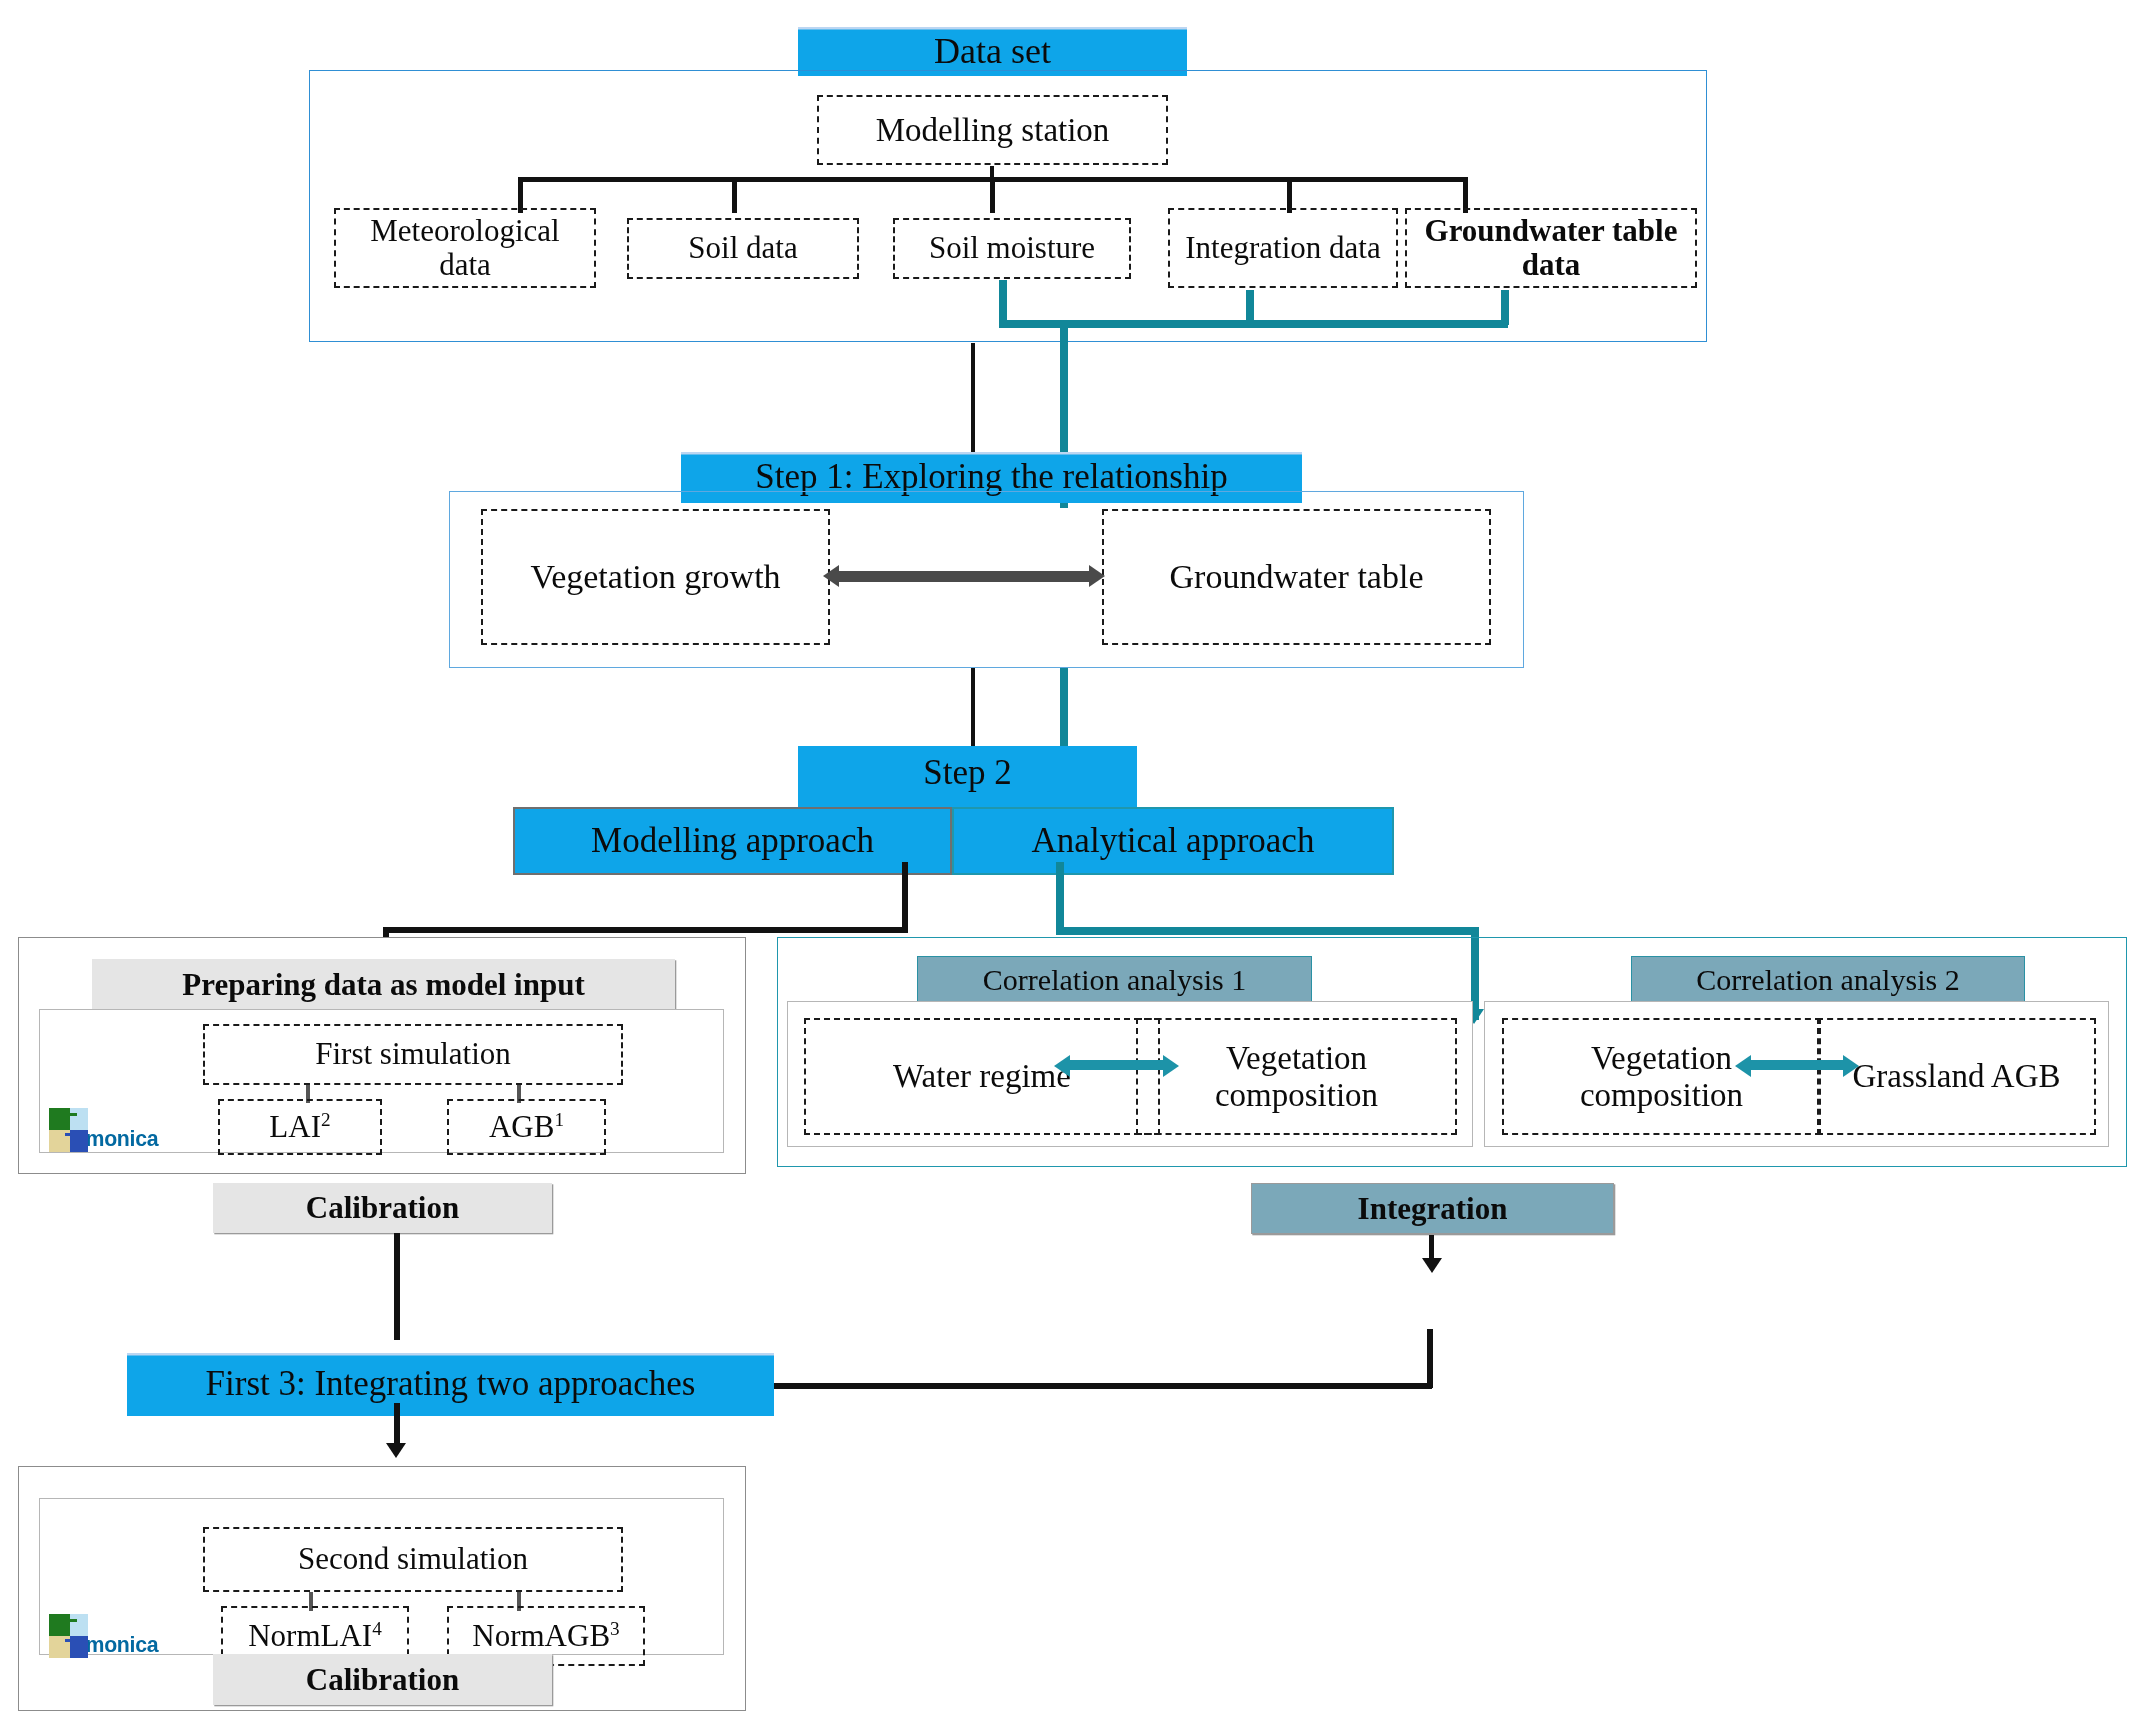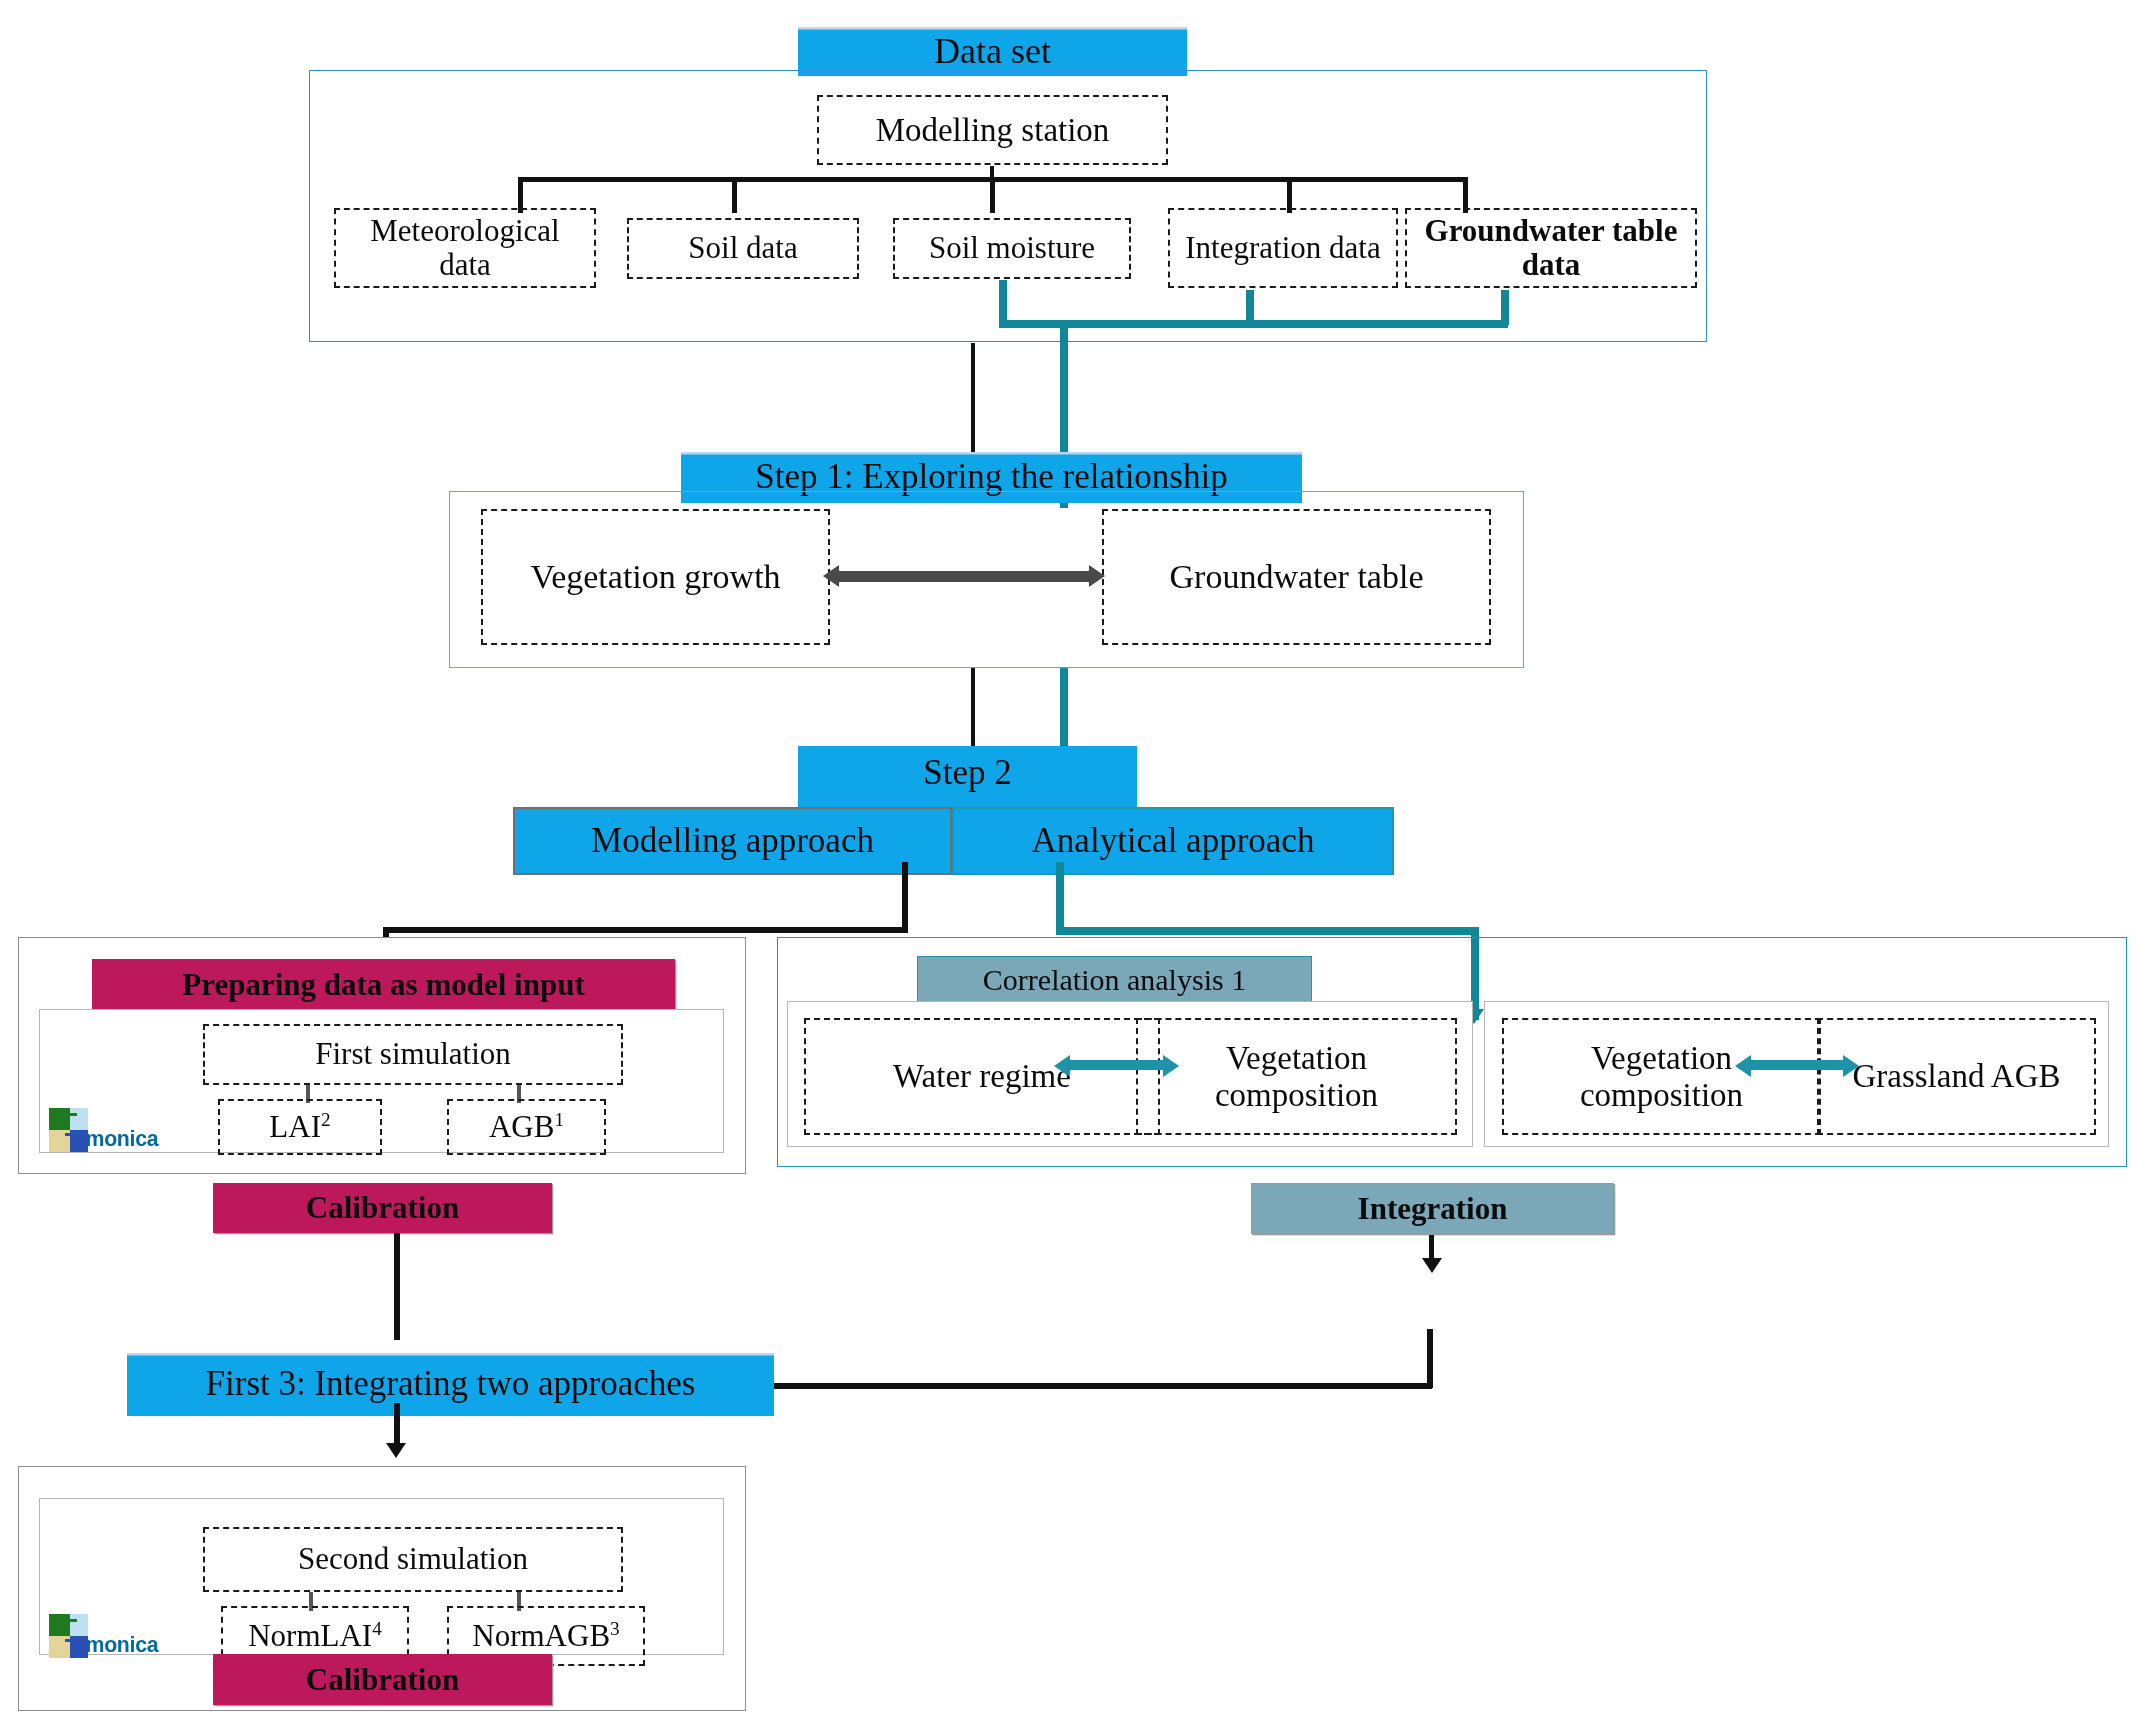--- a/index.html
+++ b/index.html
@@ -21,21 +21,21 @@
   }
   .blue-box.hl{box-shadow:inset 0 2.5px 0 #bcd6f2;}
   .teal-box{
     background:#7BA8B9;
     display:flex;align-items:center;justify-content:center;
     text-align:center;color:#0b0b0b;font-weight:700;
     font-family:"Liberation Serif", serif;
     border:1.9px solid #2a91a4;
   }
   .grey-box{
-    background:#be185d;
+    background:#e5e5e5;
     display:flex;align-items:center;justify-content:center;
     text-align:center;color:#0b0b0b;font-weight:700;
     font-family:"Liberation Serif", serif;
     box-shadow:1.3px 1.3px 0 #9a9a9a;
   }
 
   
   .blue-frame{border:1.9px solid #2f8fd4;background:transparent;}
   .teal-frame{border:1.9px solid #1f97ad;background:transparent;}
   .grey-frame{border:1.9px solid #8c8c8c;background:#fff;}
@@ -229,20 +229,23 @@
   <div class="abs dash" style="left:804px;top:1018px;width:356px;height:117px;font-size:33px;padding:0 11.3px;">
     <span>Water regime</span>
   </div>
   <div class="abs dash" style="left:1136px;top:1018px;width:321px;height:117px;font-size:33px;padding:0 11.3px;">
     <span>Vegetation composition</span>
   </div>
   <div class="ln teal" style="left:1069px;top:1060px;width:94px;height:10px;background:#1d93a8;"></div>
   <div class="arw-left teal" style="left:1054px;top:1055px;"></div>
   <div class="arw-right teal" style="left:1163px;top:1055px;"></div>
 
+  <div class="abs teal-box" style="left:1631px;top:956px;width:394px;height:48px;font-size:30px;font-weight:400;">
+    <span>Correlation analysis 2</span>
+  </div>
   <div class="abs thin-grey-frame" style="left:1484px;top:1001px;width:625px;height:146px;"></div>
   <div class="abs dash" style="left:1502px;top:1018px;width:319px;height:117px;font-size:33px;padding:0 11.3px;">
     <span>Vegetation composition</span>
   </div>
   <div class="abs dash" style="left:1817px;top:1018px;width:279px;height:117px;font-size:33px;padding:0 8.8px;">
     <span>Grassland AGB</span>
   </div>
   <div class="ln teal" style="left:1750px;top:1060px;width:93px;height:10px;background:#1d93a8;"></div>
   <div class="arw-left teal" style="left:1735px;top:1055px;"></div>
   <div class="arw-right teal" style="left:1843px;top:1055px;"></div>

